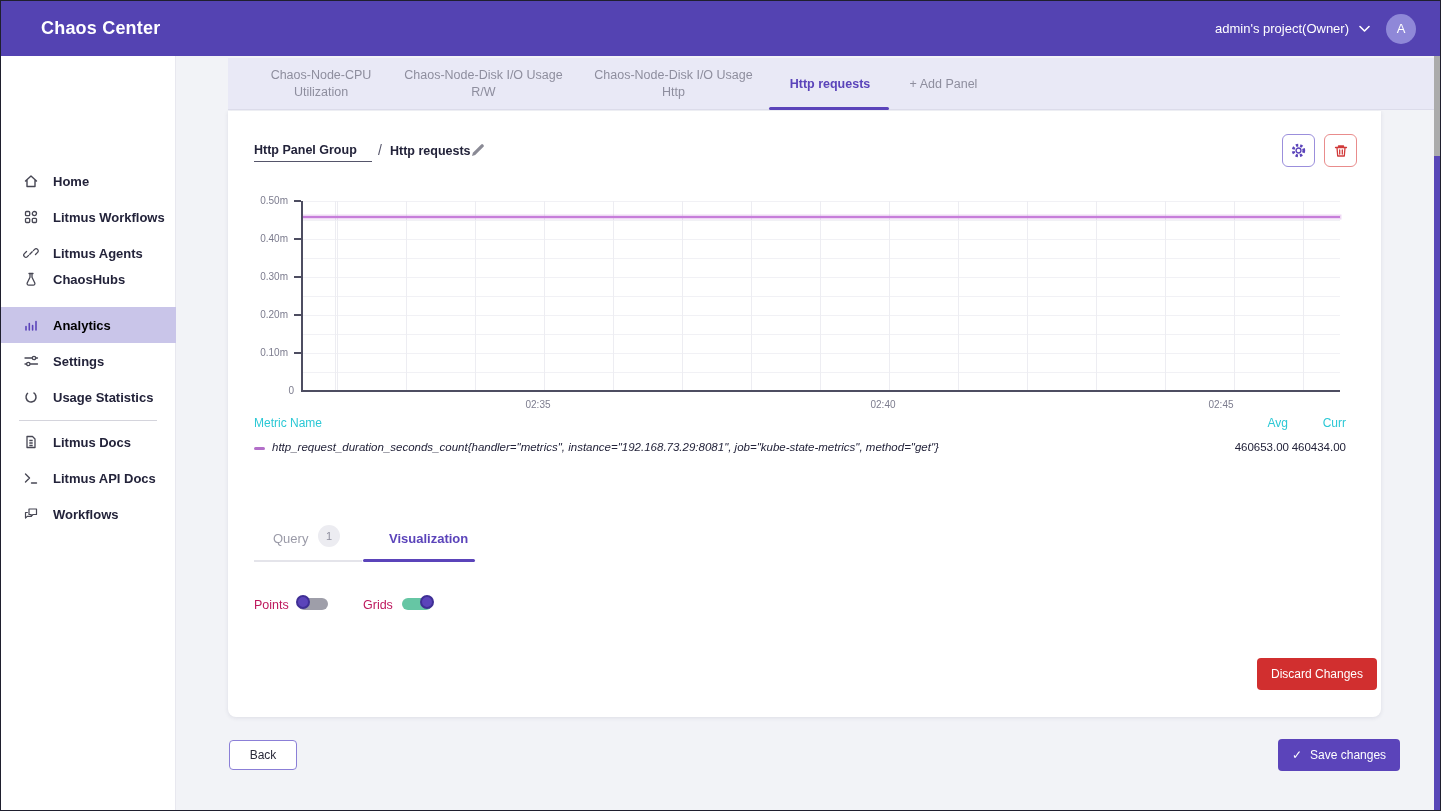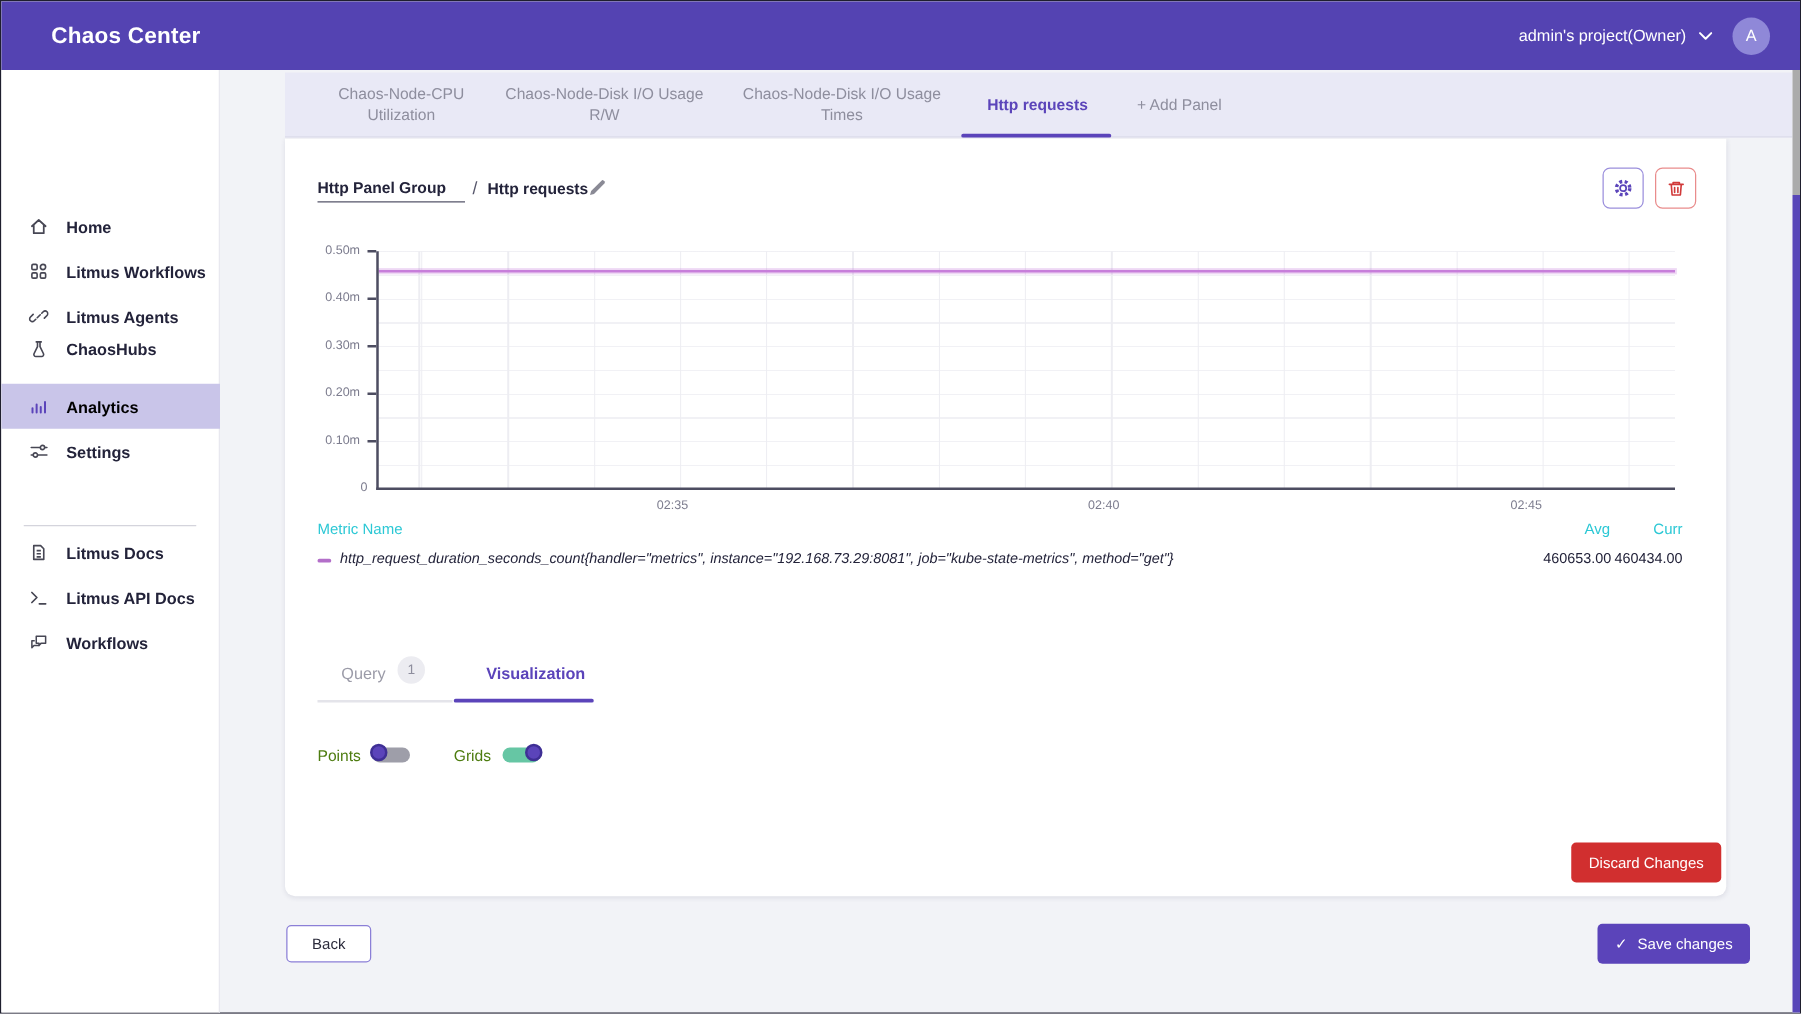--- a/index.html
+++ b/index.html
@@ -62,30 +62,30 @@
 
   
   .qtab-label { position:absolute; top:420px; font-size:13px; cursor:pointer; }
   .query-label { left:45px; color:#9b9ba8; }
   .viz-label { left:161px; color:#5B44BA; font-weight:bold; }
   .query-badge { position:absolute; left:90px; top:414px; width:22px; height:22px; border-radius:50%; background:#ececf1; color:#8e8e9e; font-size:11px; display:flex; align-items:center; justify-content:center; }
   .qtab-track { position:absolute; left:26px; top:449px; width:108px; height:2px; background:#e4e4ea; }
   .qtab-underline { position:absolute; left:135px; top:448px; width:112px; height:3px; border-radius:2px; background:#5B44BA; }
 
   
-  .toggle-row-label { position:absolute; top:487px; font-size:12.5px; color:#4d7c0f; }
+  .toggle-row-label { position:absolute; top:487px; font-size:12.5px; color:#be185d; }
   .switch { position:absolute; top:483px; width:34px; height:20px; cursor:pointer; }
   .switch .track { position:absolute; left:2px; top:4px; width:30px; height:12px; border-radius:7px; background:#9e9ea9; }
   .switch .thumb { position:absolute; top:1px; width:14px; height:14px; border-radius:50%; background:#5B44BA; border:2px solid #3f2f95; }
   .switch.off .thumb { left:0; }
   .switch.on .track { background:#66C6A4; }
   .switch.on .thumb { right:0; }
 
   
-  .discard-btn { position:absolute; left:1029px; top:547px; padding:9px 14px; background:#D12F2F; color:#fff; font-family:inherit; font-size:12px; border:none; border-radius:4px; cursor:pointer;margin-top:16px; }
+  .discard-btn { position:absolute; left:1029px; top:547px; padding:9px 14px; background:#D12F2F; color:#fff; font-family:inherit; font-size:12px; border:none; border-radius:4px; cursor:pointer; }
   .back-btn { left:228px; top:739px; width:68px; height:30px; background:#fff; border:1px solid #8b7fd7; border-radius:4px; font-family:inherit; font-size:12px; color:#2a2a3a; cursor:pointer; z-index:6; }
   .save-btn { left:1277px; top:738px; height:32px; padding:0 14px; background:#5B44BA; border:none; border-radius:4px; color:#fff; font-family:inherit; font-size:12px; display:flex; align-items:center; gap:8px; cursor:pointer; z-index:6; }
 
   
   .scrollbar { left:1433px; top:55px; width:8px; height:756px; background:#f2f3f7; z-index:40; }
   .scroll-gray { position:absolute; left:0; top:0; width:8px; height:100px; background:#ababab; }
   .scroll-thumb { position:absolute; left:0; top:100px; width:8px; height:656px; background:#5846B8; cursor:pointer; }
 </style>
 </head>
 <body>
@@ -143,20 +143,26 @@
       <span>Analytics</span>
     </div>
     <div class="nav-item" style="top:287px">
       <svg width="16" height="16" viewBox="0 0 16 16" fill="none" stroke="currentColor" stroke-width="1.3" stroke-linecap="round">
           <path d="M2 5h7M13 5h1.5M2 11h1.5M7.5 11h7"></path>
           <circle cx="11" cy="5" r="1.7"></circle>
           <circle cx="5.3" cy="11" r="1.7"></circle>
         </svg>
       <span>Settings</span>
     </div>
+    <div class="nav-item" style="top:323px">
+      <svg width="16" height="16" viewBox="0 0 16 16" fill="none" stroke="currentColor" stroke-width="1.5">
+          <circle cx="8" cy="8" r="5" stroke-dasharray="25 7" transform="rotate(-60 8 8)"></circle>
+        </svg>
+      <span>Usage Statistics</span>
+    </div>
 
     <div class="nav-divider"></div>
 
     <div class="nav-item" style="top:368px">
       <svg width="16" height="16" viewBox="0 0 16 16" fill="none" stroke="currentColor" stroke-width="1.3" stroke-linejoin="round">
           <path d="M4 2.5h5.5l2.5 2.5v8.5H4z"></path>
           <path d="M6.3 6.5h3.4M6.3 9h3.4M6.3 11.5h3.4"></path>
         </svg>
       <span>Litmus Docs</span>
     </div>
@@ -172,21 +178,21 @@
           <path d="M4.8 6.5H2.5v5.6l1.7-1.7h4.3"></path>
         </svg>
       <span>Workflows</span>
     </div>
 
   </div>
 
   <div class="abs tabstrip">
     <div class="ptab" style="left:18px;width:150px">Chaos-Node-CPU Utilization</div>
     <div class="ptab" style="left:173px;width:165px">Chaos-Node-Disk I/O Usage R/W</div>
-    <div class="ptab" style="left:363px;width:165px">Chaos-Node-Disk I/O Usage Times</div>
+    <div class="ptab" style="left:363px;width:165px">Chaos-Node-Disk I/O Usage Http</div>
     <div class="ptab active" style="left:543px;width:118px">Http requests</div>
     <div class="ptab" style="left:673px;width:85px">+ Add Panel</div>
     <div class="ptab-underline" style="left:541px;width:120px"></div>
   </div>
 
   <div class="abs card">
 
     <input class="group-input" value="Http Panel Group" style="">
     <span class="crumb-sep">/</span>
     <span class="panel-title">Http requests</span>

